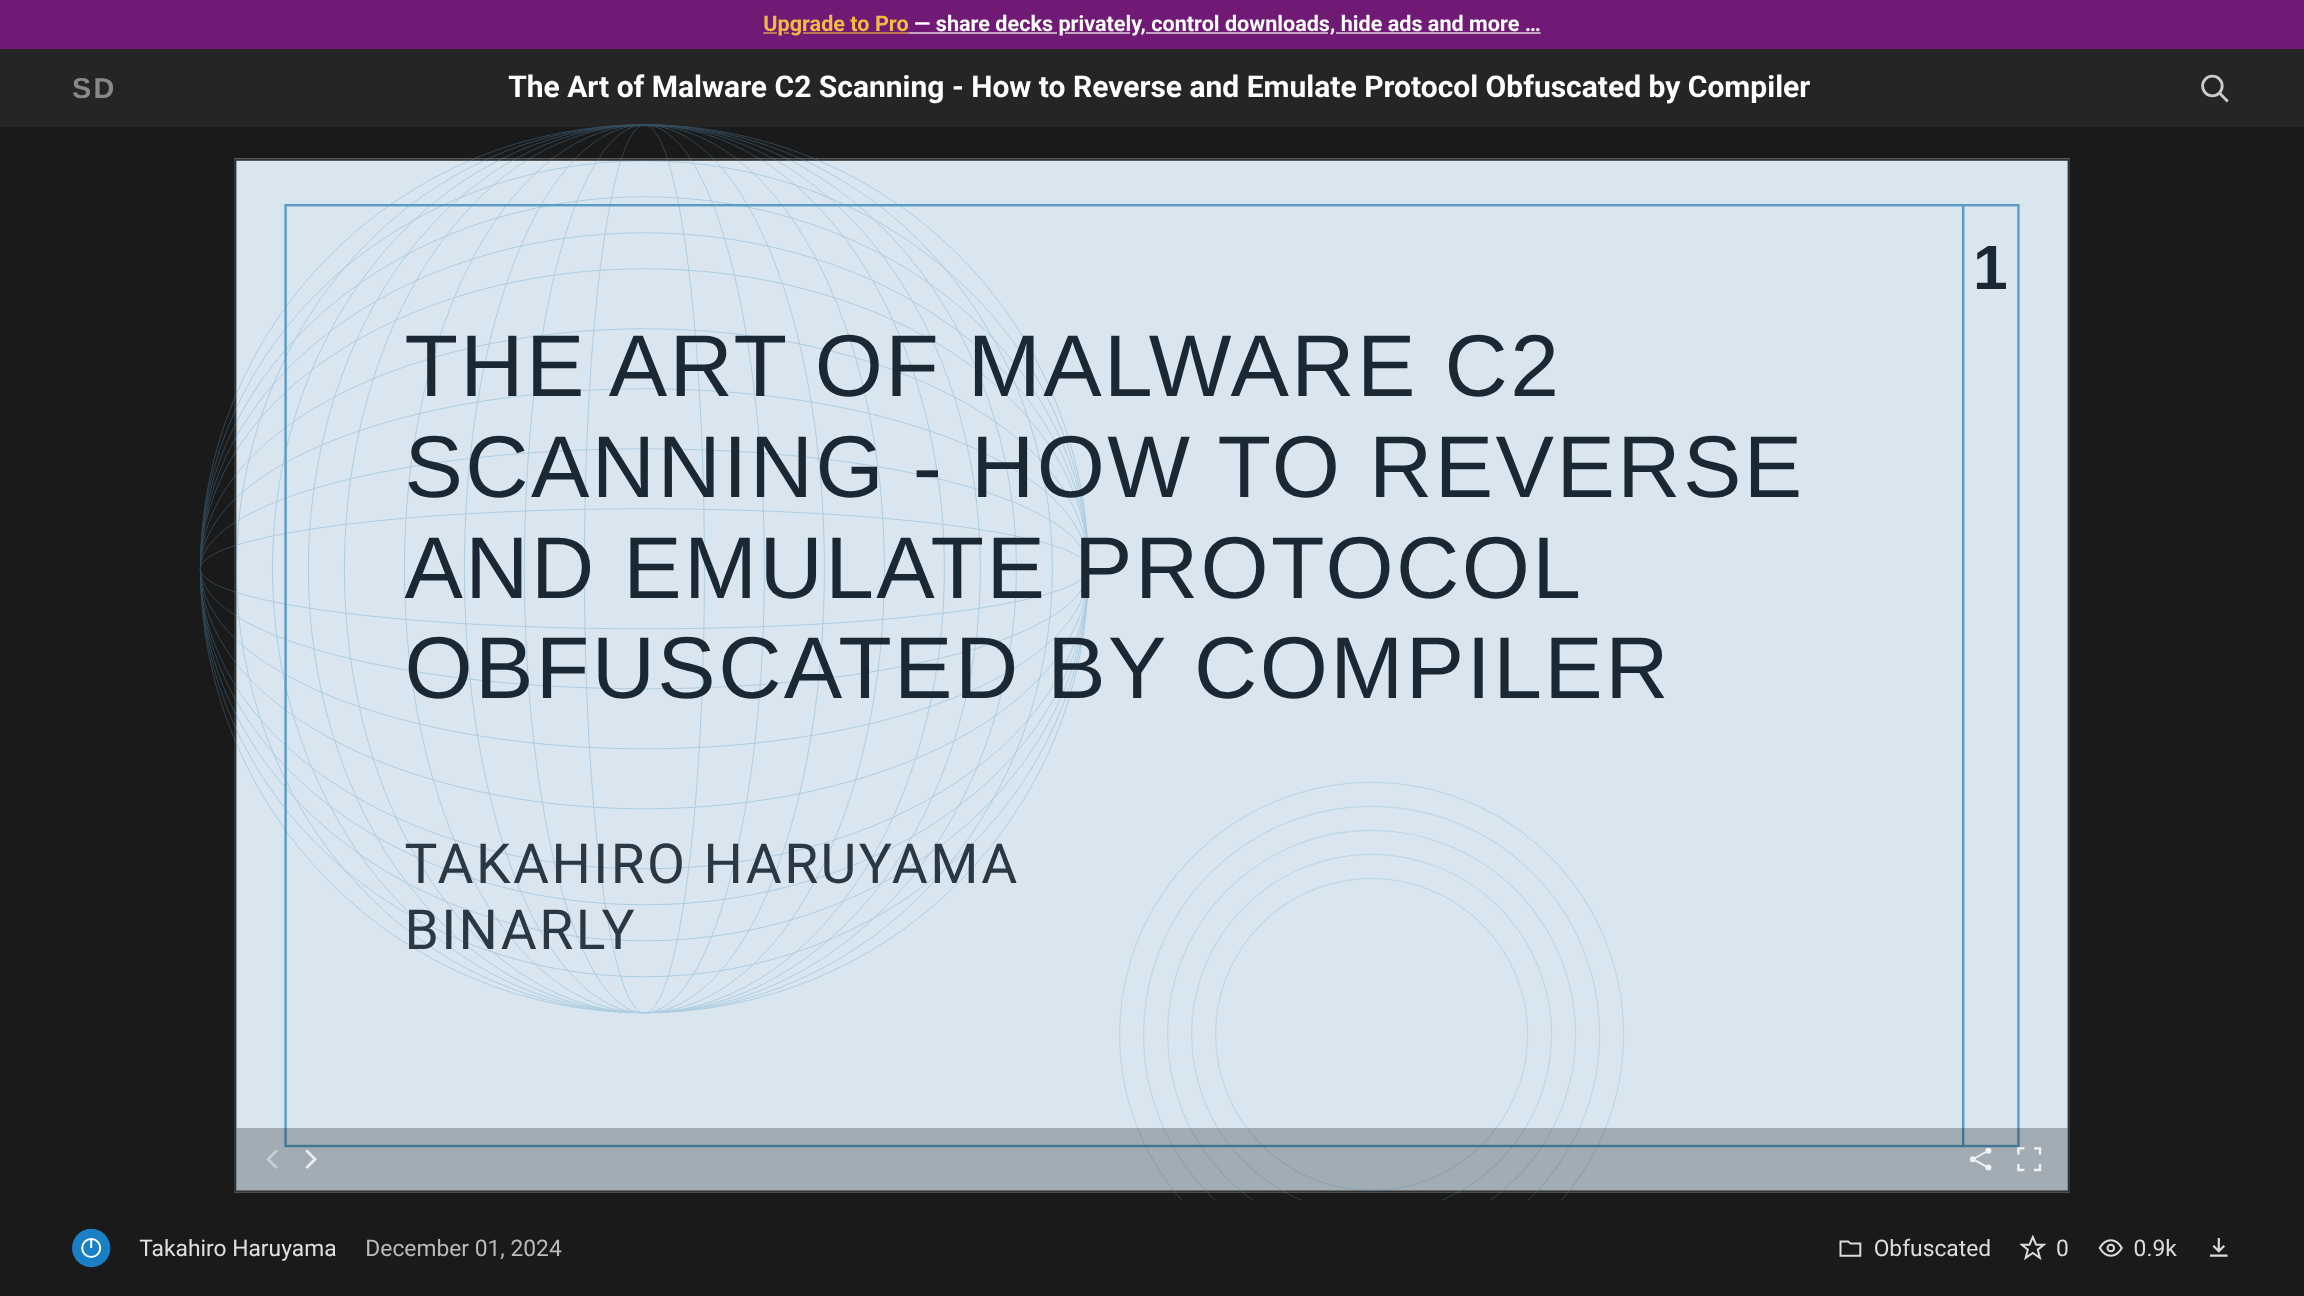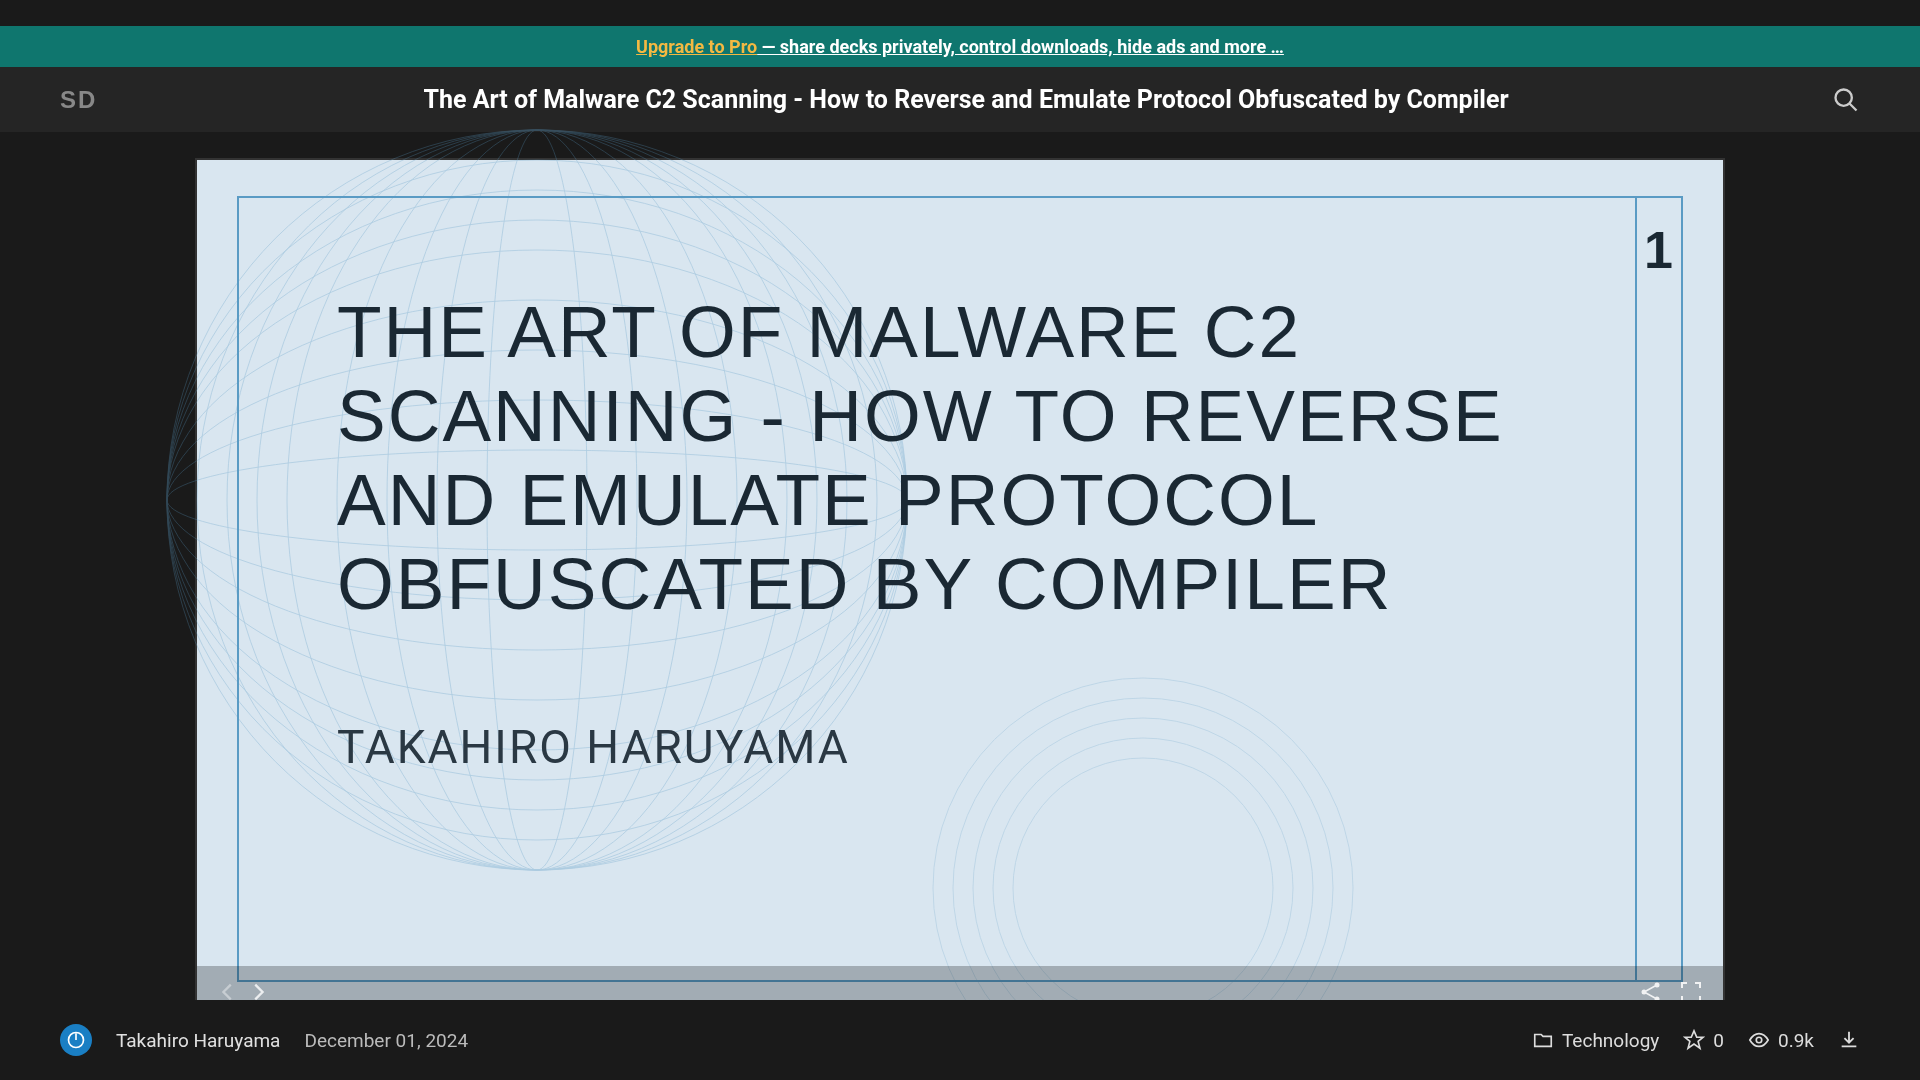--- a/index.html
+++ b/index.html
@@ -5,25 +5,24 @@
     * { margin: 0; padding: 0; box-sizing: border-box; }
     body {
       font-family: -apple-system, BlinkMacSystemFont, "Segoe UI", Roboto, sans-serif;
       background: #1a1a1a;
       color: #fff;
       width: 1920px;
       height: 1080px;
       overflow: hidden;
     }
     .promo-bar {
-      background: #0f766e;
+      background: #701a75;
       text-align: center;
       padding: 10px 0;
       font-size: 18px;
-      margin-top: 26px;
     }
     .promo-bar a {
       color: #f4b942;
       text-decoration: underline;
       font-weight: bold;
     }
     .promo-bar span {
       color: #fff;
       font-weight: bold;
       text-decoration: underline;
@@ -249,20 +248,21 @@
       <circle cx="220" cy="220" r="170"></circle>
       <circle cx="220" cy="220" r="150"></circle>
     </g>
   </svg>
   <div class="slide-inner"></div>
   <div class="slide-border-right"></div>
   <div class="slide-number">1</div>
   <div class="slide-title">THE ART OF MALWARE C2 SCANNING - HOW TO REVERSE AND EMULATE PROTOCOL OBFUSCATED BY COMPILER</div>
   <div class="slide-author">
     <div>TAKAHIRO HARUYAMA</div>
+    <div>BINARLY</div>
   </div>
   <div class="slide-controls">
     <div class="nav-arrows">
       <svg class="nav-arrow disabled" viewBox="0 0 24 24">
         <path d="M15 4 L7 12 L15 20" stroke="#fff" stroke-width="2.5" fill="none"></path>
       </svg>
       <svg class="nav-arrow" viewBox="0 0 24 24">
         <path d="M9 4 L17 12 L9 20" stroke="#fff" stroke-width="2.5" fill="none"></path>
       </svg>
     </div>
@@ -288,21 +288,21 @@
       <line x1="12" y1="4" x2="12" y2="12" stroke="#fff" stroke-width="2"></line>
     </svg>
   </div>
   <div class="author-name">Takahiro Haruyama</div>
   <div class="date">December 01, 2024</div>
   <div class="footer-spacer"></div>
   <div class="footer-item">
     <svg class="footer-icon" viewBox="0 0 24 24">
       <path d="M3 6 L3 19 L21 19 L21 8 L12 8 L10 6 Z" fill="none" stroke="#ddd" stroke-width="1.8"></path>
     </svg>
-    <span>Technology</span>
+    <span>Obfuscated</span>
   </div>
   <div class="footer-item">
     <svg class="footer-icon" viewBox="0 0 24 24">
       <path d="M12 2 L15 9 L22 9 L16.5 13.5 L18.5 21 L12 16.5 L5.5 21 L7.5 13.5 L2 9 L9 9 Z" fill="none" stroke="#ddd" stroke-width="1.8"></path>
     </svg>
     <span>0</span>
   </div>
   <div class="footer-item">
     <svg class="footer-icon" viewBox="0 0 24 24">
       <path d="M2 12 Q6 5 12 5 Q18 5 22 12 Q18 19 12 19 Q6 19 2 12 Z" fill="none" stroke="#ddd" stroke-width="1.8"></path>

